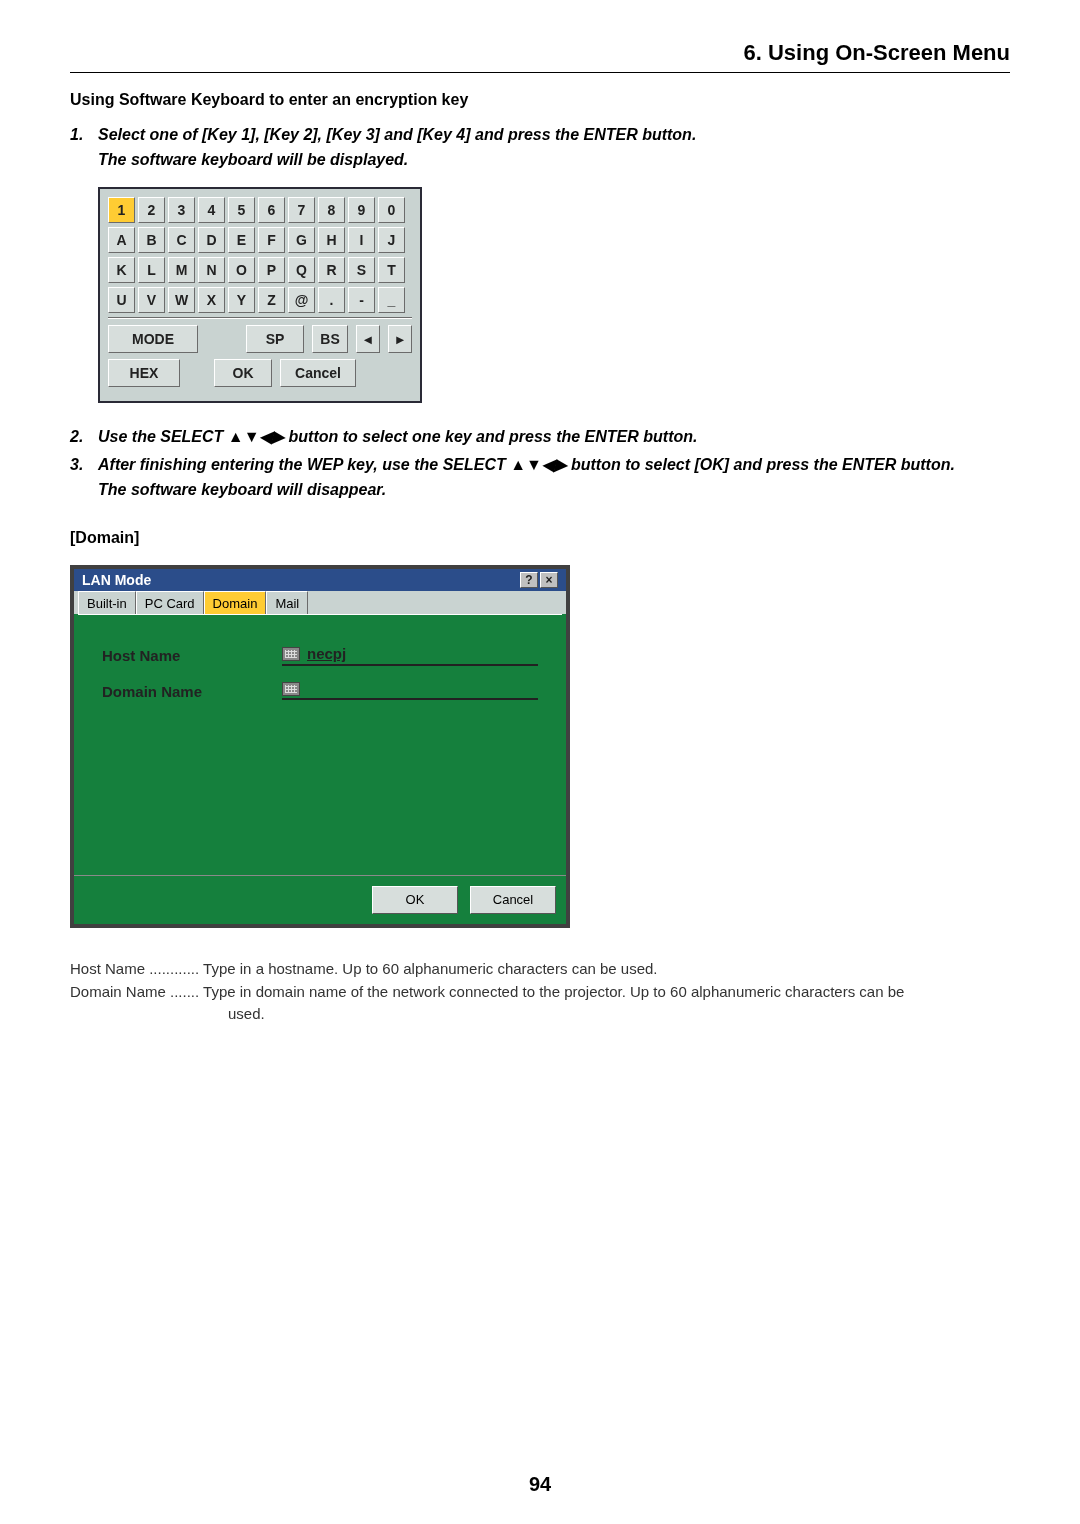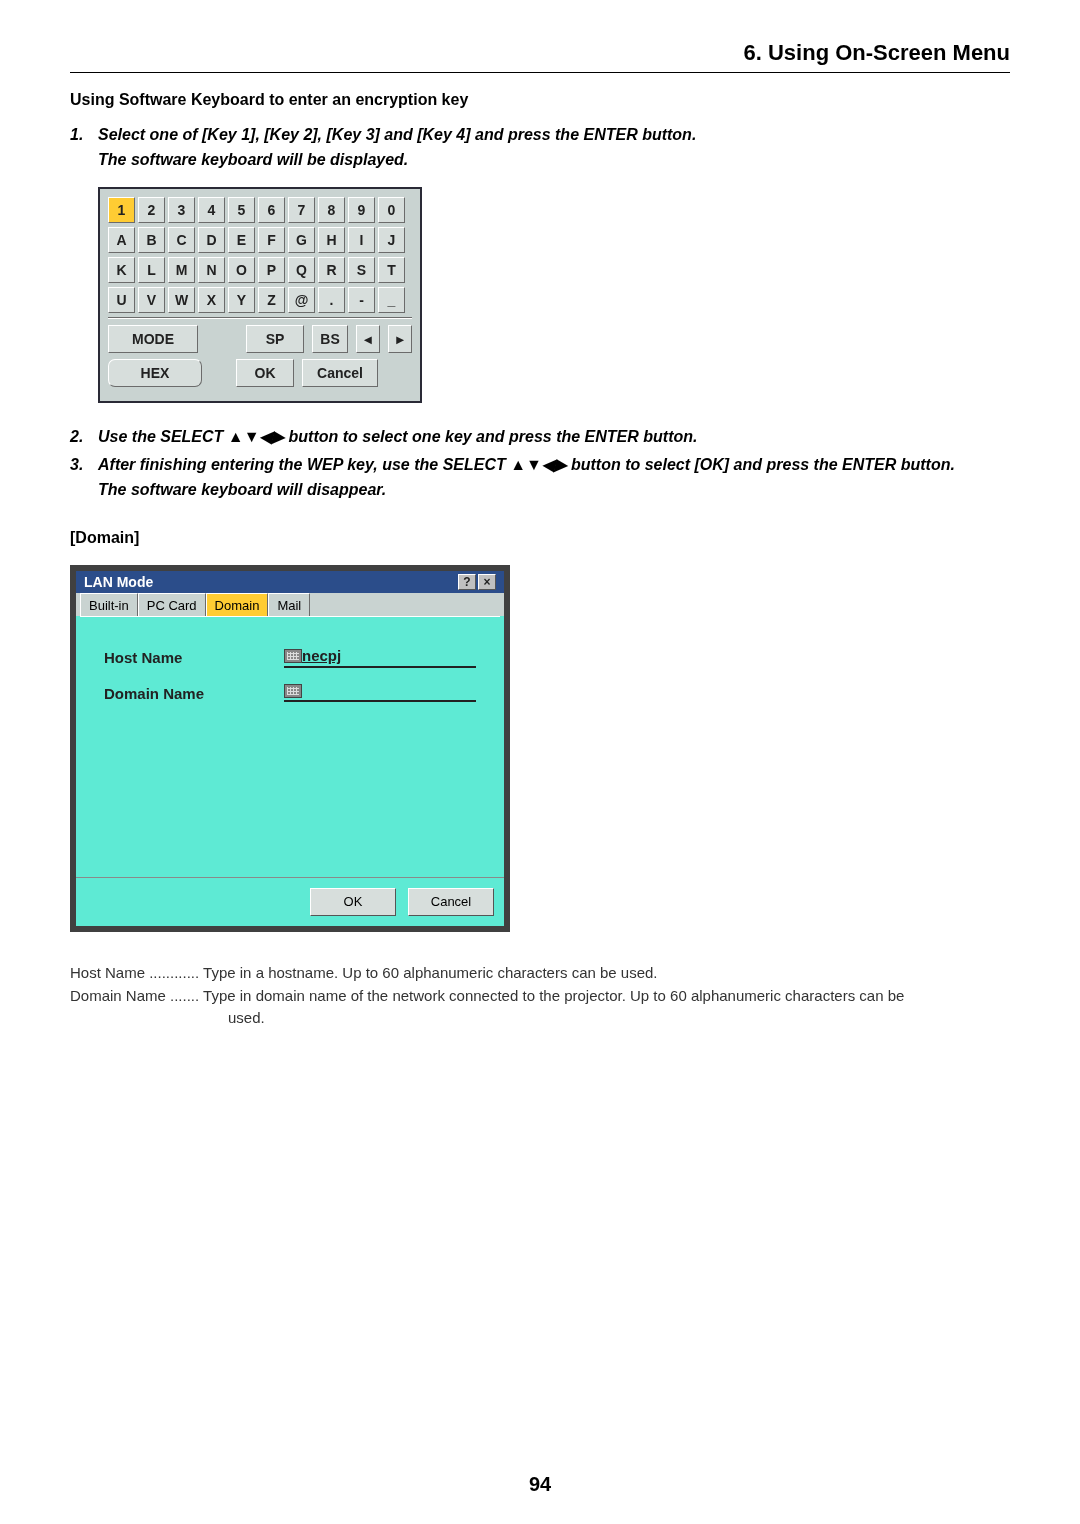--- a/index.html
+++ b/index.html
@@ -74,36 +74,36 @@
     background: #d7dedc;
     border-top: 1px solid #fff; border-left:1px solid #fff;
     border-right:1px solid #6b6b6b; border-bottom:1px solid #6b6b6b;
     font:700 14px/26px Arial; text-align:center; color:#222;
     height:28px;
   }
   .mode-btn { width:90px; }
   .sp-btn   { width:58px;margin-left:20px; }
   .bs-btn   { width:36px; }
   .arrow-btn{ width:24px; }
-  .hex-btn  { width:94px;border-radius:7px; }
+  .hex-btn  { width:72px; }
   .ok-btn   { width:58px; }
   .cancel-btn{width:76px;}
 
   .steps-after { margin-top: 4px; }
   .text-plain  { margin-left:28px; font-style:italic; font-weight:700; font-size:16px; margin-bottom:30px;}
 
   .domain-heading {
     font-weight:700; font-size:16px; margin-bottom:18px;
   }
 
   .dlg-wrap { margin-bottom: 30px; }
   .dlg {
-    width: 440px;
-    border: 6px solid #404040;
-    background: #5eead4;
+    width: 500px;
+    border: 4px solid #404040;
+    background: #15803d;
     display:inline-block;
   }
   .dlg-title {
     background: #2b4d8a;
     color: #fff;
     font: 700 14px Arial;
     padding: 3px 8px;
     display:flex; justify-content:space-between; align-items:center;
   }
   .dlg-title-btns { display:flex; gap:2px; }
@@ -124,21 +124,21 @@
     background:#ffcc33;
   }
   .tabline { border-top:1px solid #fff; margin:0 4px; }
   .dlg-body {
     padding: 30px 28px 40px 28px;
     min-height: 260px;
   }
   .field-row { display:flex; align-items:center; margin-bottom:16px; }
   .field-label { width:180px; font:700 15px Arial; color:#222;}
   .field-input {
-    flex:1; display:flex; align-items:center; gap:0;
+    flex:1; display:flex; align-items:center; gap:7px;
     border-bottom:2px solid #222; padding-bottom:2px;
   }
   .kbicon {
     width:18px;height:14px; background:#888;
     border:1px solid #444; display:inline-block;
     position:relative;
   }
   .kbicon::after{
     content:""; position:absolute; inset:2px;
     background:repeating-linear-gradient(90deg,#ddd 0 1px,transparent 1px 3px),

